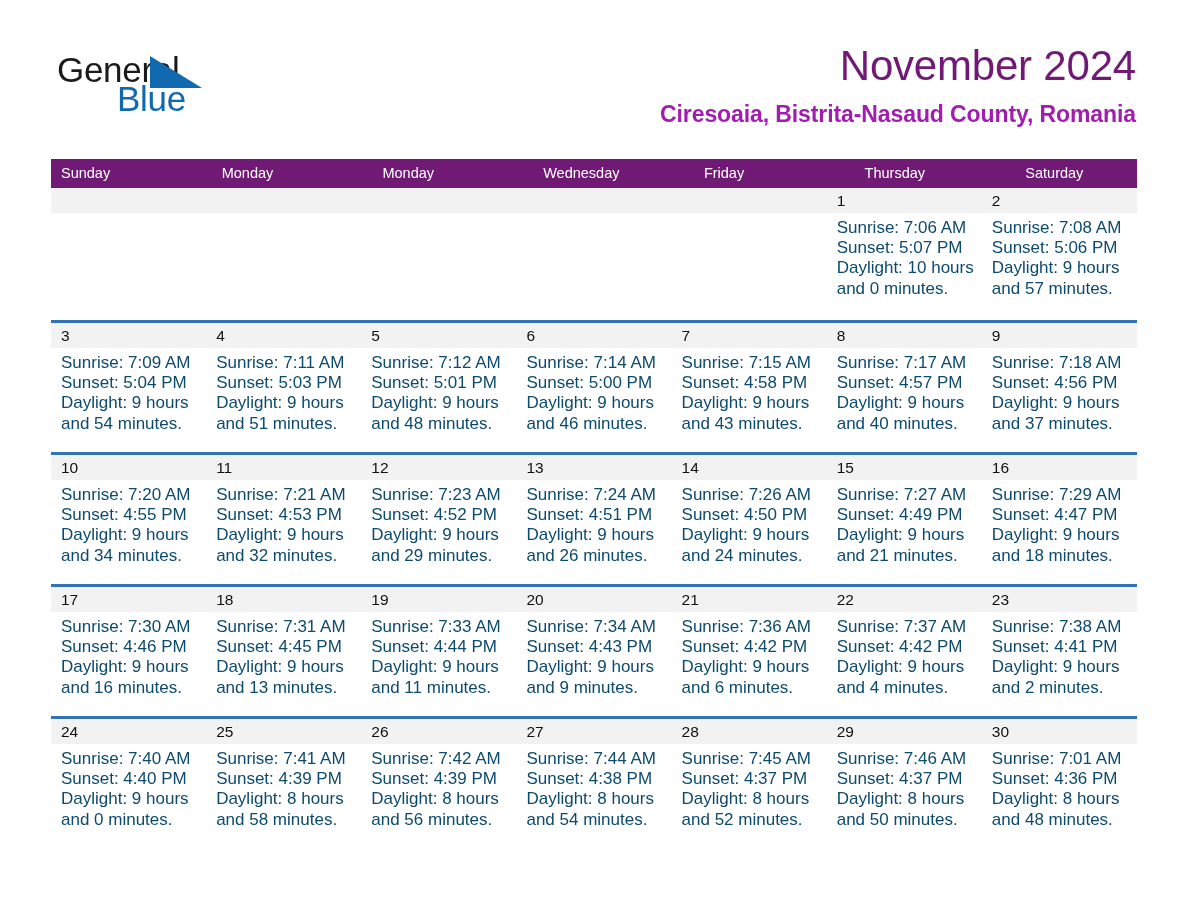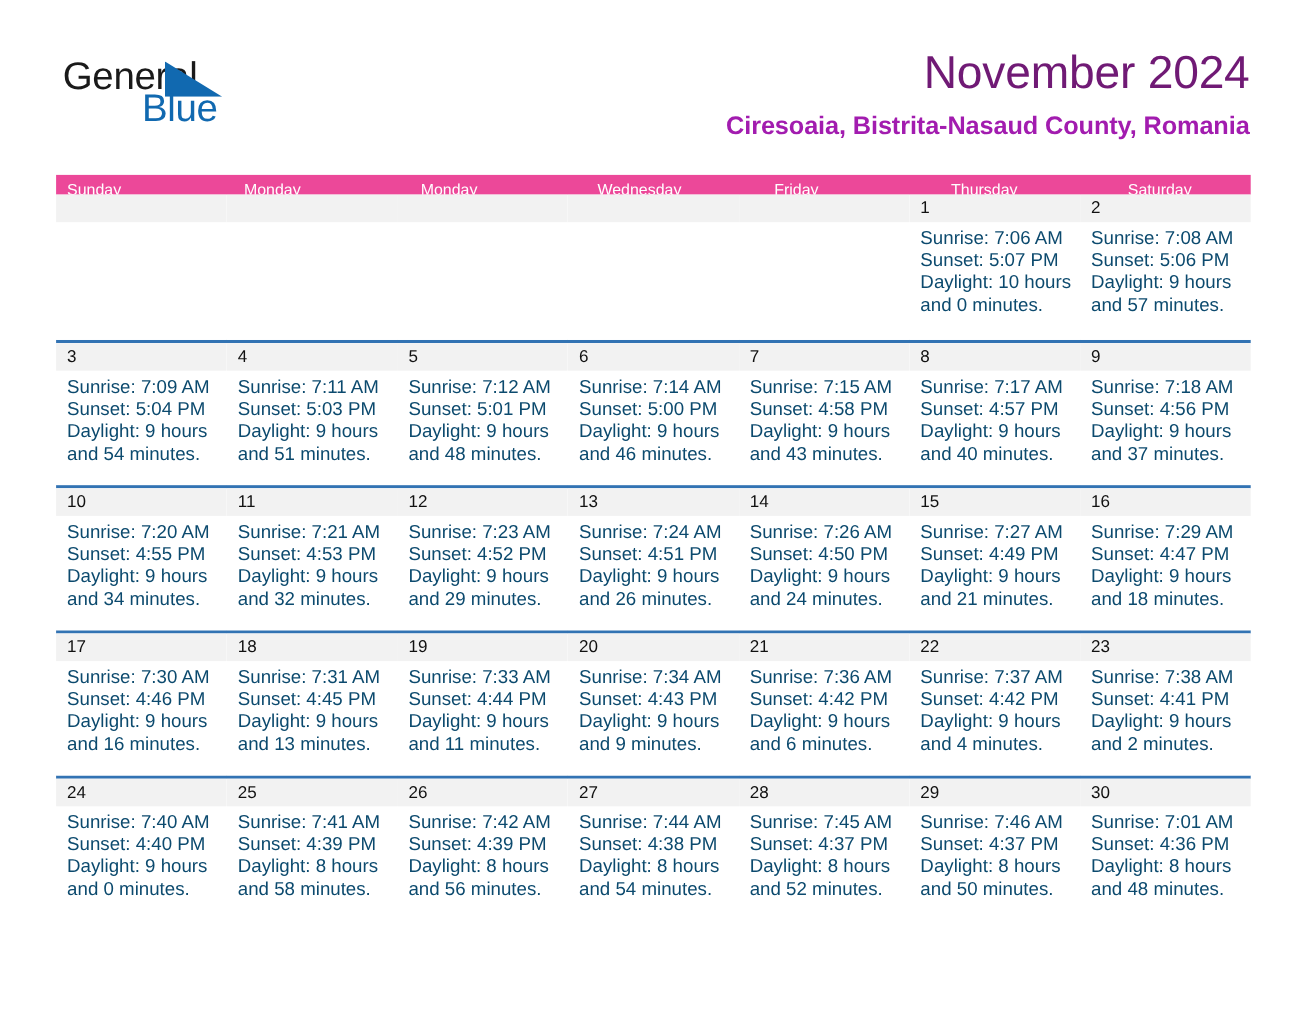--- a/index.html
+++ b/index.html
@@ -50,21 +50,21 @@
   }
   .logo-tri {
     position: absolute;
     left: 93px;
     top: 4px;
     width: 52px;
     height: 32px;
   }
   .logo-row2 {
     position: absolute;
-    left: 72px;
+    left: 60px;
     top: 29px;
     font-size: 35px;
     letter-spacing: -0.3px;
     color: #1169b0;
     font-family: "Liberation Sans", sans-serif;
   }
 
   .title-block {
     position: absolute;
     right: 52px;
@@ -91,22 +91,22 @@
   
   .calendar {
     position: absolute;
     left: 51px;
     top: 159px;
     width: 1086px;
   }
 
   .weekday-header {
     display: flex;
-    background: #ec4899;
-    height: 18px;
+    background: #701a75;
+    height: 29px;
     gap: 39px;
   }
   .weekday-cell {
     flex: 1 1 0;
     color: #ffffff;
     font-size: 14.5px;
     line-height: 29px;
     padding-left: 10px;
     box-sizing: border-box;
     white-space: nowrap;

